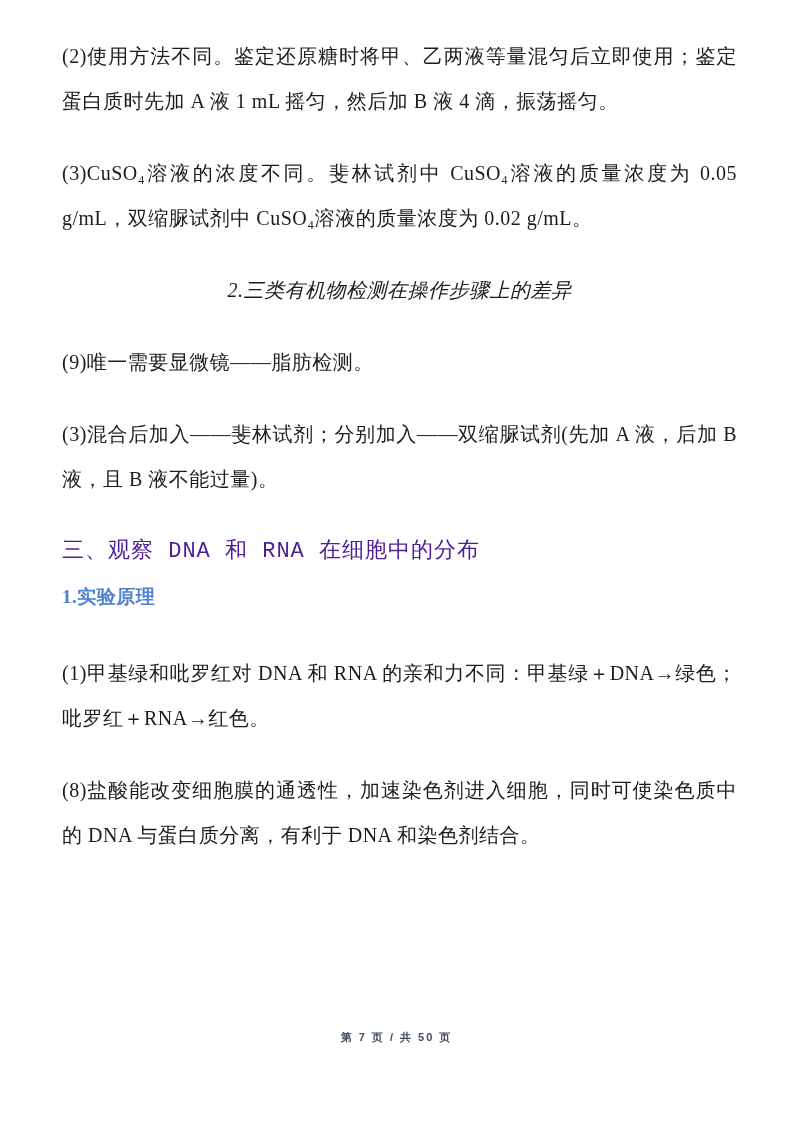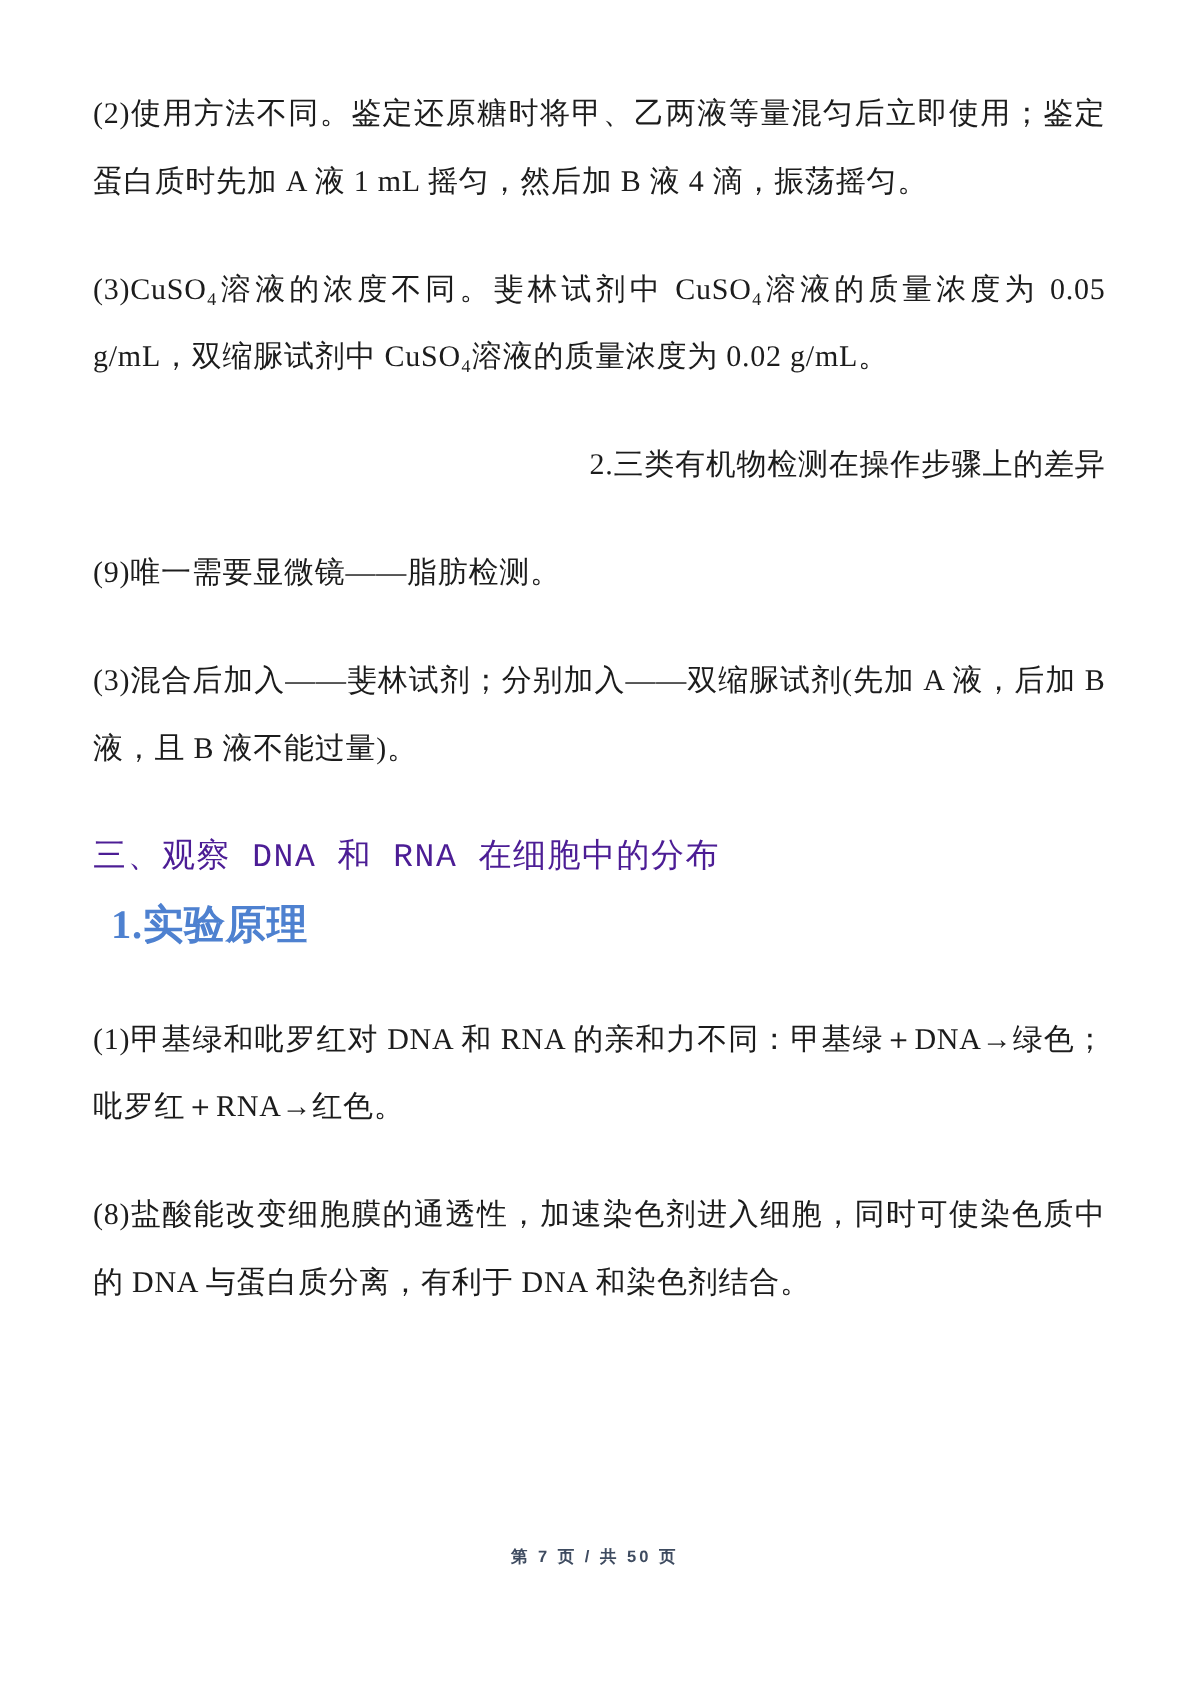--- a/index.html
+++ b/index.html
@@ -9,46 +9,47 @@
   }
   body {
     width: 793px;
     height: 1122px;
     position: relative;
     overflow: hidden;
     font-family: "Liberation Serif", "DejaVu Serif", serif;
     color: var(--body-text, #1c1c1c);
   }
   .doc {
-    padding: 54px 56px 0 62px;
+    padding: 34px 56px 0 62px;
   }
   .para, .num-section {
     font-size: 20px;
     line-height: 45px;
     margin: 0 0 27px 0;
     text-align: justify;
     text-justify: inter-character;
     letter-spacing: 0.5px;
   }
   .num-section {
-    text-align: right;
+    text-align: center;
+    font-style: italic;
   }
   .big-heading {
     font-size: 22px;
     line-height: 45px;
     margin: 16px 0 0 0;
     font-weight: 500;
     letter-spacing: 1px;
     color: #4c1d95;
     font-family: Liberation Mono, monospace;
   }
   .blue-heading {
-    font-size: 27px;
+    font-size: 19px;
     line-height: 45px;
-    margin: 0 0 32px 12px;
+    margin: 0 0 32px 0;
     color: var(--subheading-blue, #4e81d0);
     letter-spacing: 0.5px;
   }
   .footer {
     position: absolute;
     left: 0;
     right: 0;
     top: 1030px;
     text-align: center;
     font-family: "Liberation Sans", "DejaVu Sans", sans-serif;

